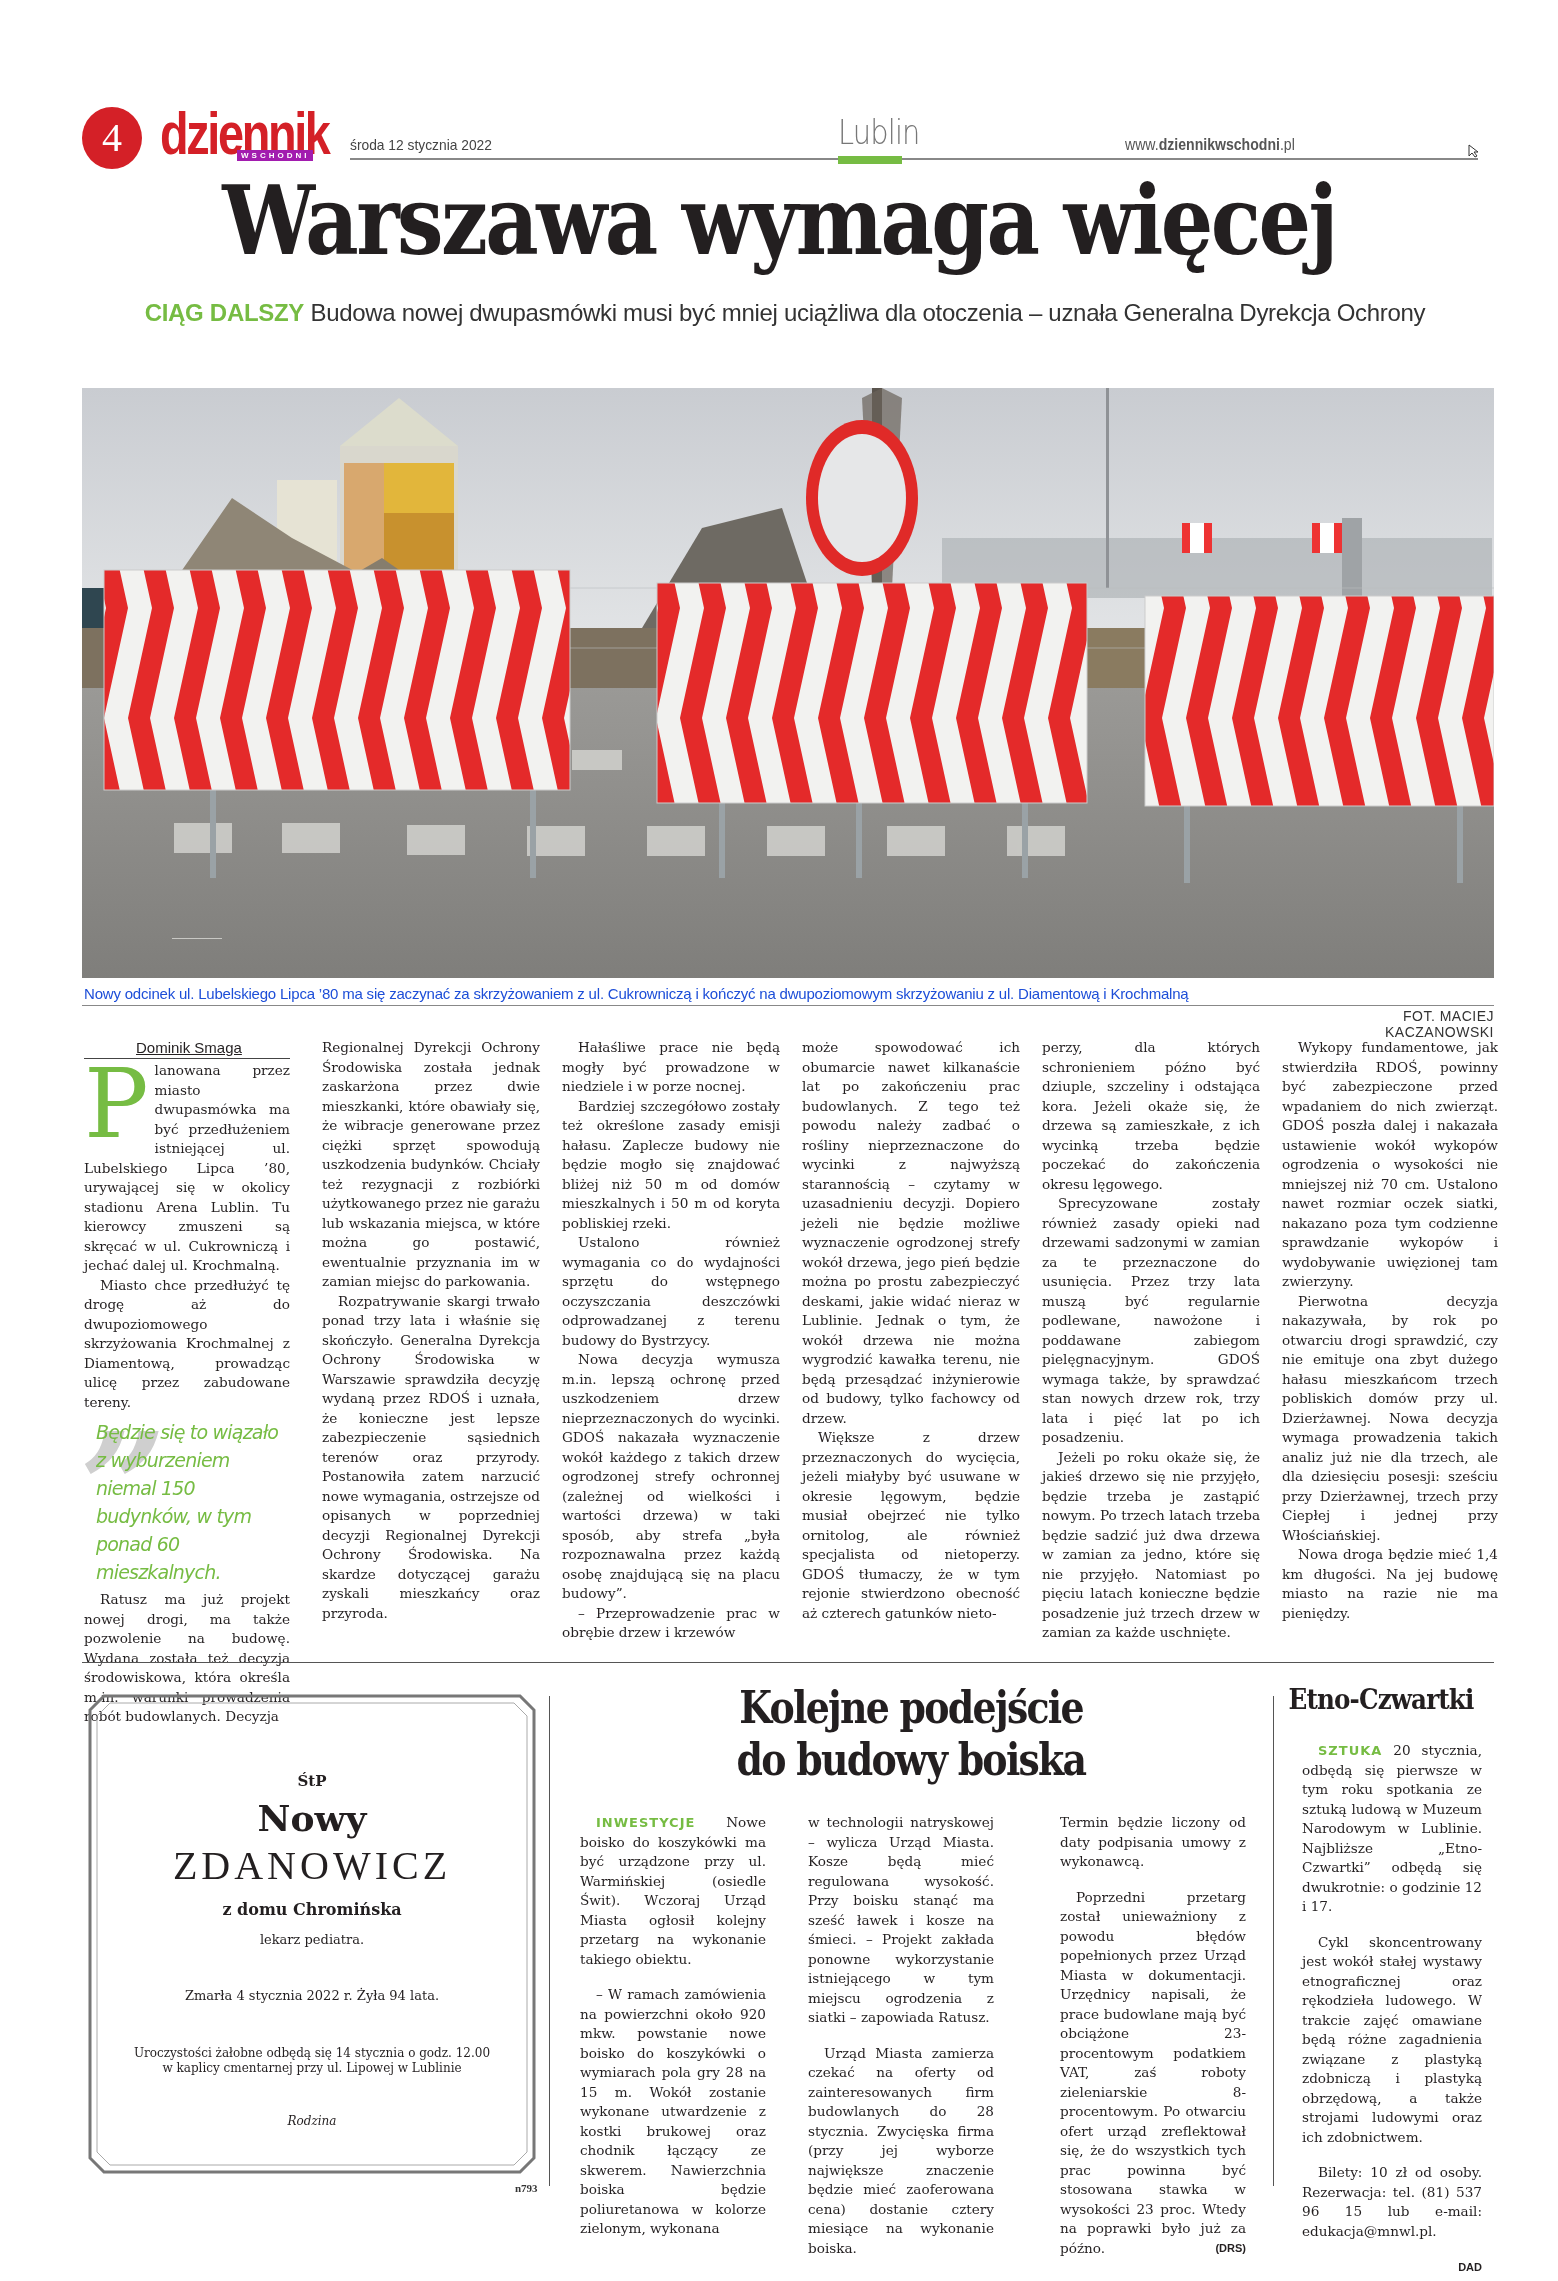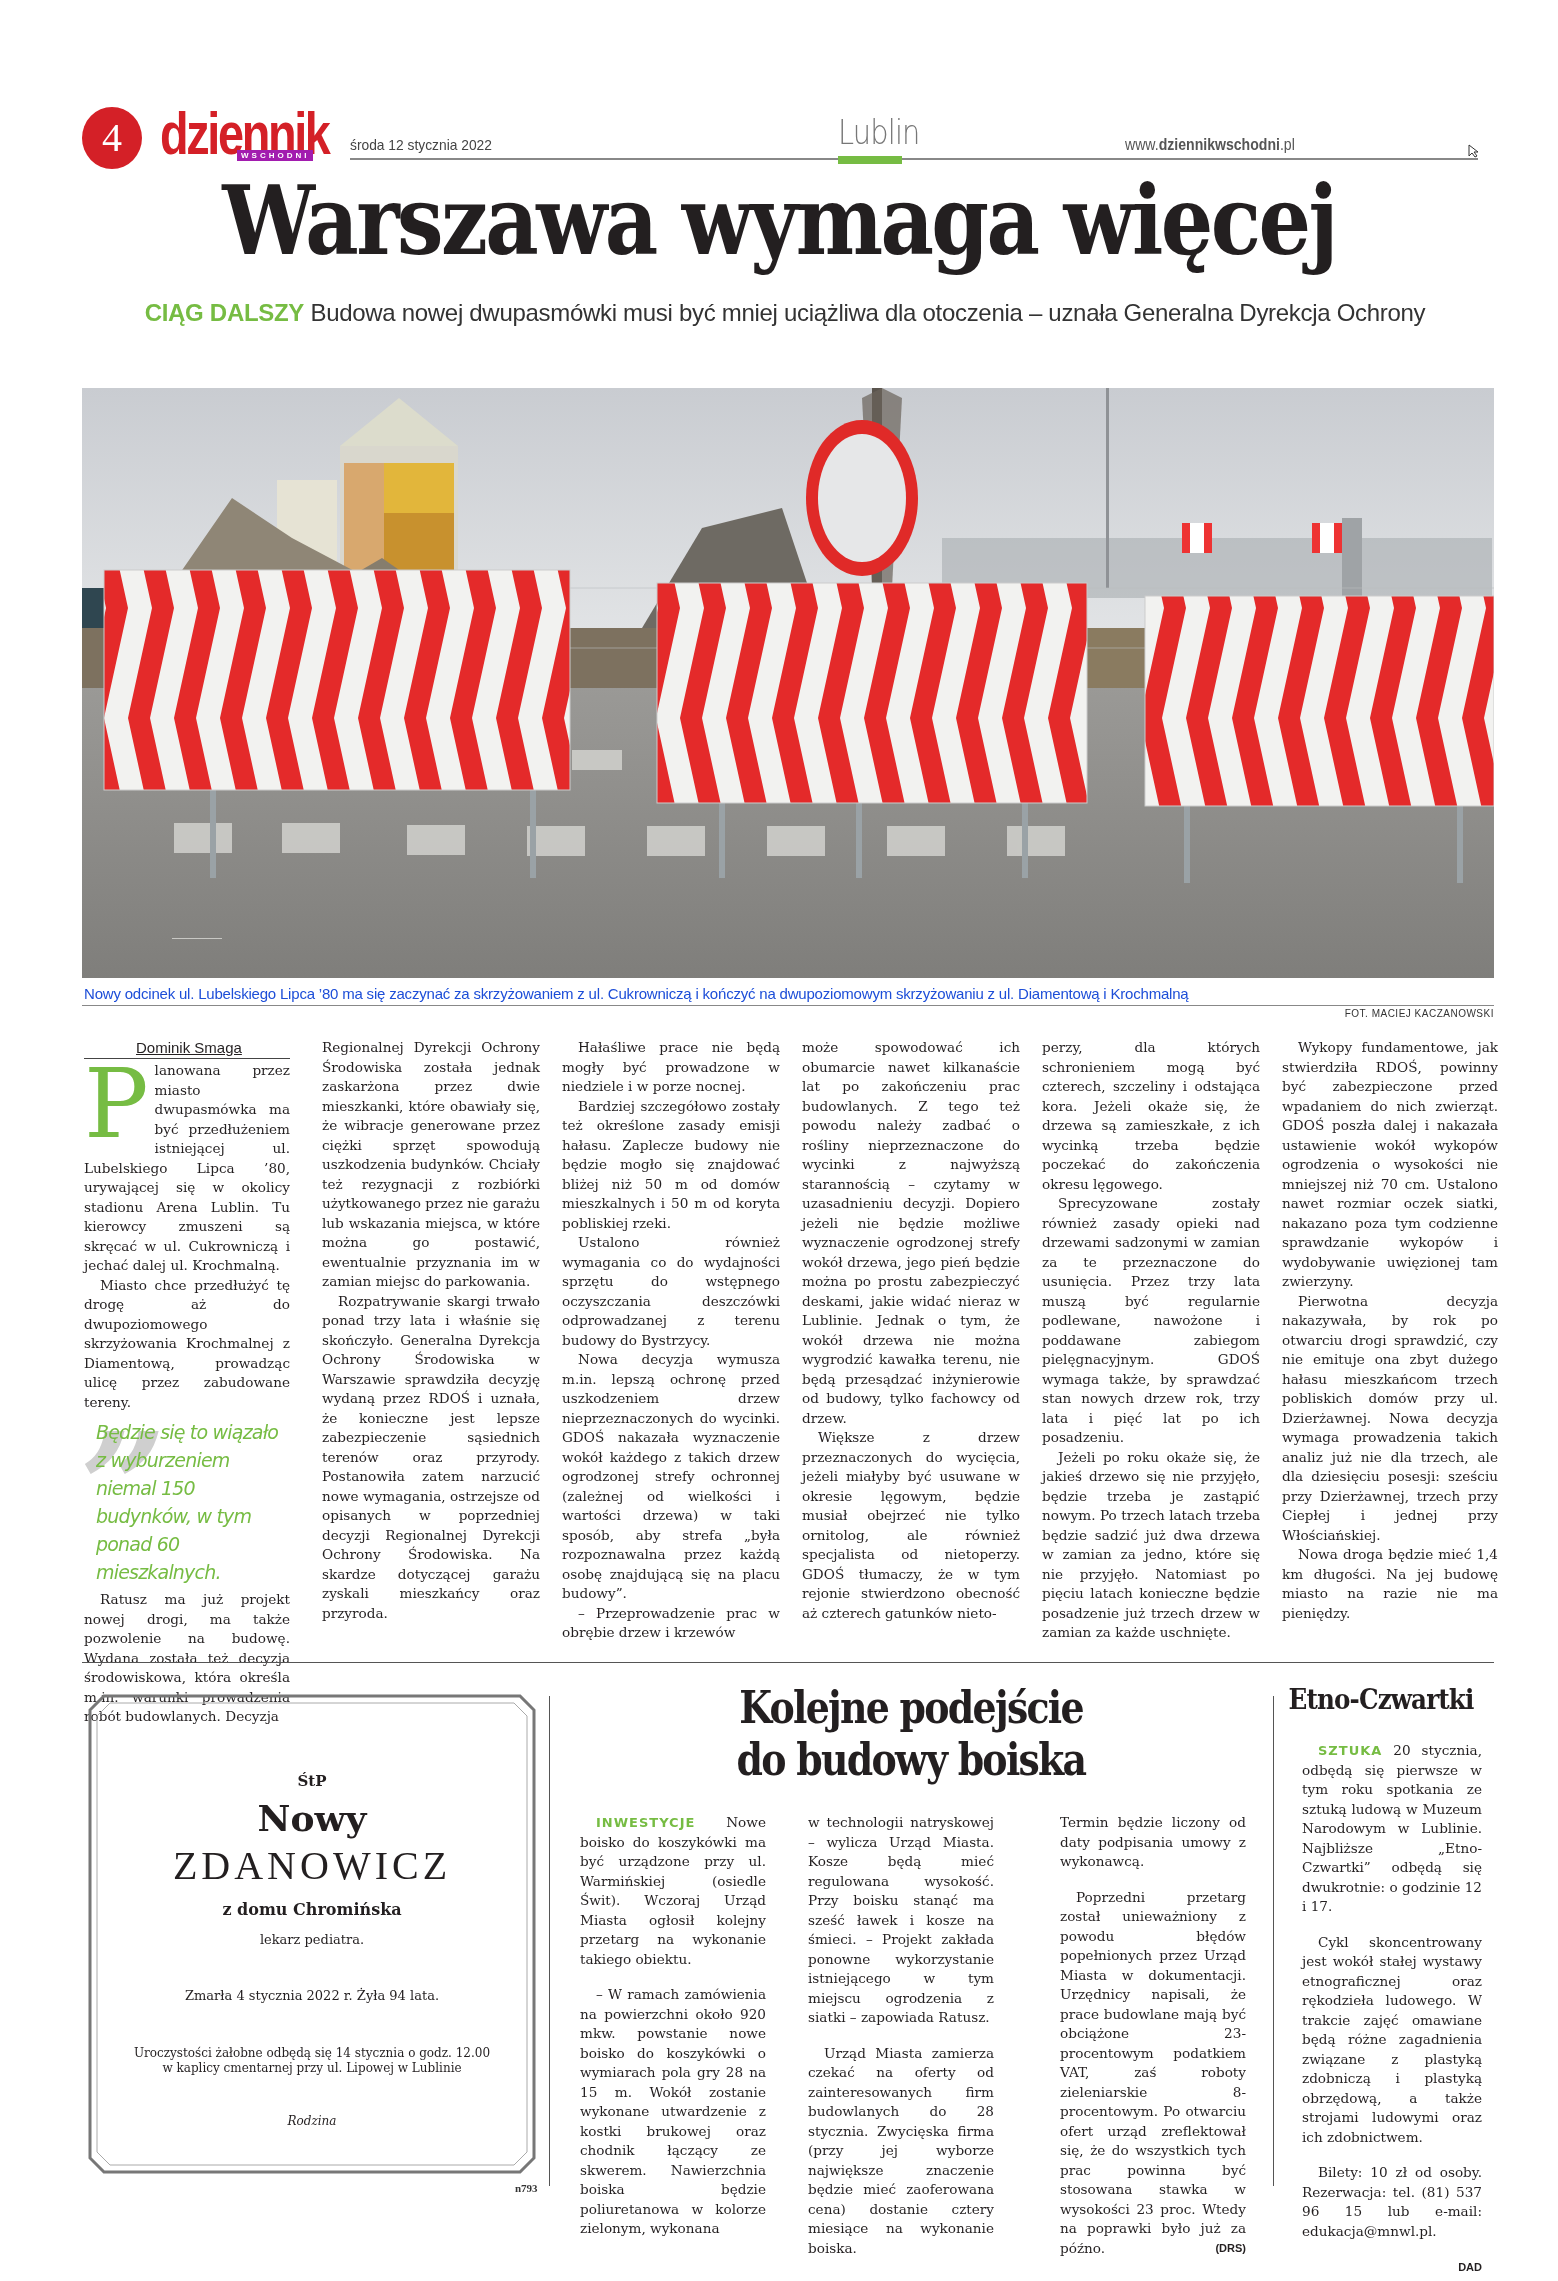--- a/index.html
+++ b/index.html
@@ -25,21 +25,21 @@
   .headline { left: 0; width: 1558px; top: 166px; text-align: center; font-family: "DejaVu Serif", serif; font-weight: bold;
     font-size: 96px; letter-spacing: -3px; color: #231f20; line-height: 110px; transform: scaleX(0.86); }
   .lead { left: 90px; width: 1390px; top: 298px; text-align: center; font-family: "Liberation Sans", sans-serif; font-size: 24px;
     color: #333; line-height: 30px; letter-spacing: -0.3px; }
   .lead .kicker { color: #76bc43; font-weight: bold; }
 
   
   .photo { left: 82px; top: 388px; width: 1412px; height: 590px; overflow: hidden; background: #8b8a86; }
   .caption { left: 84px; top: 985px; font-family: "Liberation Sans", sans-serif; font-size: 15px; color: #1d4ed8; letter-spacing: -0.2px; }
   .caption-rule { left: 82px; top: 1005px; width: 1412px; height: 1px; background: #888; }
-  .credit { left: 1290px; top: 1008px; width: 204px; text-align: right; font-family: "Liberation Sans", sans-serif; font-size: 10px; color: #333; letter-spacing: 0.5px; }
+  .credit { left: 1290px; top: 1008px; width: 204px; text-align: right; font-family: "Liberation Sans", sans-serif; font-size: 14px; color: #333; letter-spacing: 0.5px; }
 
   
   .col { position: absolute; top: 1038px; font-family: "DejaVu Serif", serif; font-size: 13.6px; line-height: 19.5px;
     text-align: justify; color: #231f20; hyphens: manual; }
   .col p { margin: 0; text-indent: 16px; }
   .col p.noindent { text-indent: 0; }
   .byline { font-family: "Liberation Sans", sans-serif; font-size: 15px; text-decoration: underline; padding-left: 52px; display:block; border-bottom: 1px solid #444; line-height: 20px; margin-bottom: 2px; }
   .dropcap { float: left; font-family: "DejaVu Serif", serif; font-size: 96px; line-height: 82px; color: #76bc43; margin: 2px 6px 0 0; font-weight: normal; }
   .pull { position: relative; font-family: "DejaVu Sans", sans-serif; font-style: italic; color: #76bc43; font-size: 19px; line-height: 28px; margin: 6px 0 4px 0; padding-left: 12px; text-align: left; letter-spacing: -0.8px; }
   .pull .quote-mark { position: absolute; left: -4px; top: -6px; font-family: "DejaVu Serif", serif; font-size: 150px; color: #cfcfcf; line-height: 150px; font-weight: bold; z-index: 0; }
@@ -211,21 +211,21 @@
   <p>Nowa decyzja wymusza m.in. lepszą ochronę przed uszkodzeniem drzew nieprzeznaczonych do wycinki. GDOŚ nakazała wyznaczenie wokół każdego z takich drzew ogrodzonej strefy ochronnej (zależnej od wielkości i wartości drzewa) w taki sposób, aby strefa „była rozpoznawalna przez każdą osobę znajdującą się na placu budowy”.</p>
   <p>– Przeprowadzenie prac w obrębie drzew i krzewów</p>
 </div>
 
 <div class="col" style="left:802px; width:218px;">
   <p class="noindent">może spowodować ich obumarcie nawet kilkanaście lat po zakończeniu prac budowlanych. Z tego też powodu należy zadbać o rośliny nieprzeznaczone do wycinki z najwyższą starannością – czytamy w uzasadnieniu decyzji. Dopiero jeżeli nie będzie możliwe wyznaczenie ogrodzonej strefy wokół drzewa, jego pień będzie można po prostu zabezpieczyć deskami, jakie widać nieraz w Lublinie. Jednak o tym, że wokół drzewa nie można wygrodzić kawałka terenu, nie będą przesądzać inżynierowie od budowy, tylko fachowcy od drzew.</p>
   <p>Większe z drzew przeznaczonych do wycięcia, jeżeli miałyby być usuwane w okresie lęgowym, będzie musiał obejrzeć nie tylko ornitolog, ale również specjalista od nietoperzy. GDOŚ tłumaczy, że w tym rejonie stwierdzono obecność aż czterech gatunków nieto-</p>
 </div>
 
 <div class="col" style="left:1042px; width:218px;">
-  <p class="noindent">perzy, dla których schronieniem mogą być czterech, szczeliny i odstająca kora. Jeżeli okaże się, że drzewa są zamieszkałe, z ich wycinką trzeba będzie poczekać do zakończenia okresu lęgowego.</p>
+  <p class="noindent">perzy, dla których schronieniem późno być dziuple, szczeliny i odstająca kora. Jeżeli okaże się, że drzewa są zamieszkałe, z ich wycinką trzeba będzie poczekać do zakończenia okresu lęgowego.</p>
   <p>Sprecyzowane zostały również zasady opieki nad drzewami sadzonymi w zamian za te przeznaczone do usunięcia. Przez trzy lata muszą być regularnie podlewane, nawożone i poddawane zabiegom pielęgnacyjnym. GDOŚ wymaga także, by sprawdzać stan nowych drzew rok, trzy lata i pięć lat po ich posadzeniu.</p>
   <p>Jeżeli po roku okaże się, że jakieś drzewo się nie przyjęło, będzie trzeba je zastąpić nowym. Po trzech latach trzeba będzie sadzić już dwa drzewa w zamian za jedno, które się nie przyjęło. Natomiast po pięciu latach konieczne będzie posadzenie już trzech drzew w zamian za każde uschnięte.</p>
 </div>
 
 <div class="col" style="left:1282px; width:216px;">
   <p>Wykopy fundamentowe, jak stwierdziła RDOŚ, powinny być zabezpieczone przed wpadaniem do nich zwierząt. GDOŚ poszła dalej i nakazała ustawienie wokół wykopów ogrodzenia o wysokości nie mniejszej niż 70 cm. Ustalono nawet rozmiar oczek siatki, nakazano poza tym codzienne sprawdzanie wykopów i wydobywanie uwięzionej tam zwierzyny.</p>
   <p>Pierwotna decyzja nakazywała, by rok po otwarciu drogi sprawdzić, czy nie emituje ona zbyt dużego hałasu mieszkańcom trzech pobliskich domów przy ul. Dzierżawnej. Nowa decyzja wymaga prowadzenia takich analiz już nie dla trzech, ale dla dziesięciu posesji: sześciu przy Dzierżawnej, trzech przy Ciepłej i jednej przy Włościańskiej.</p>
   <p>Nowa droga będzie mieć 1,4 km długości. Na jej budowę miasto na razie nie ma pieniędzy.</p>
 </div>
 

